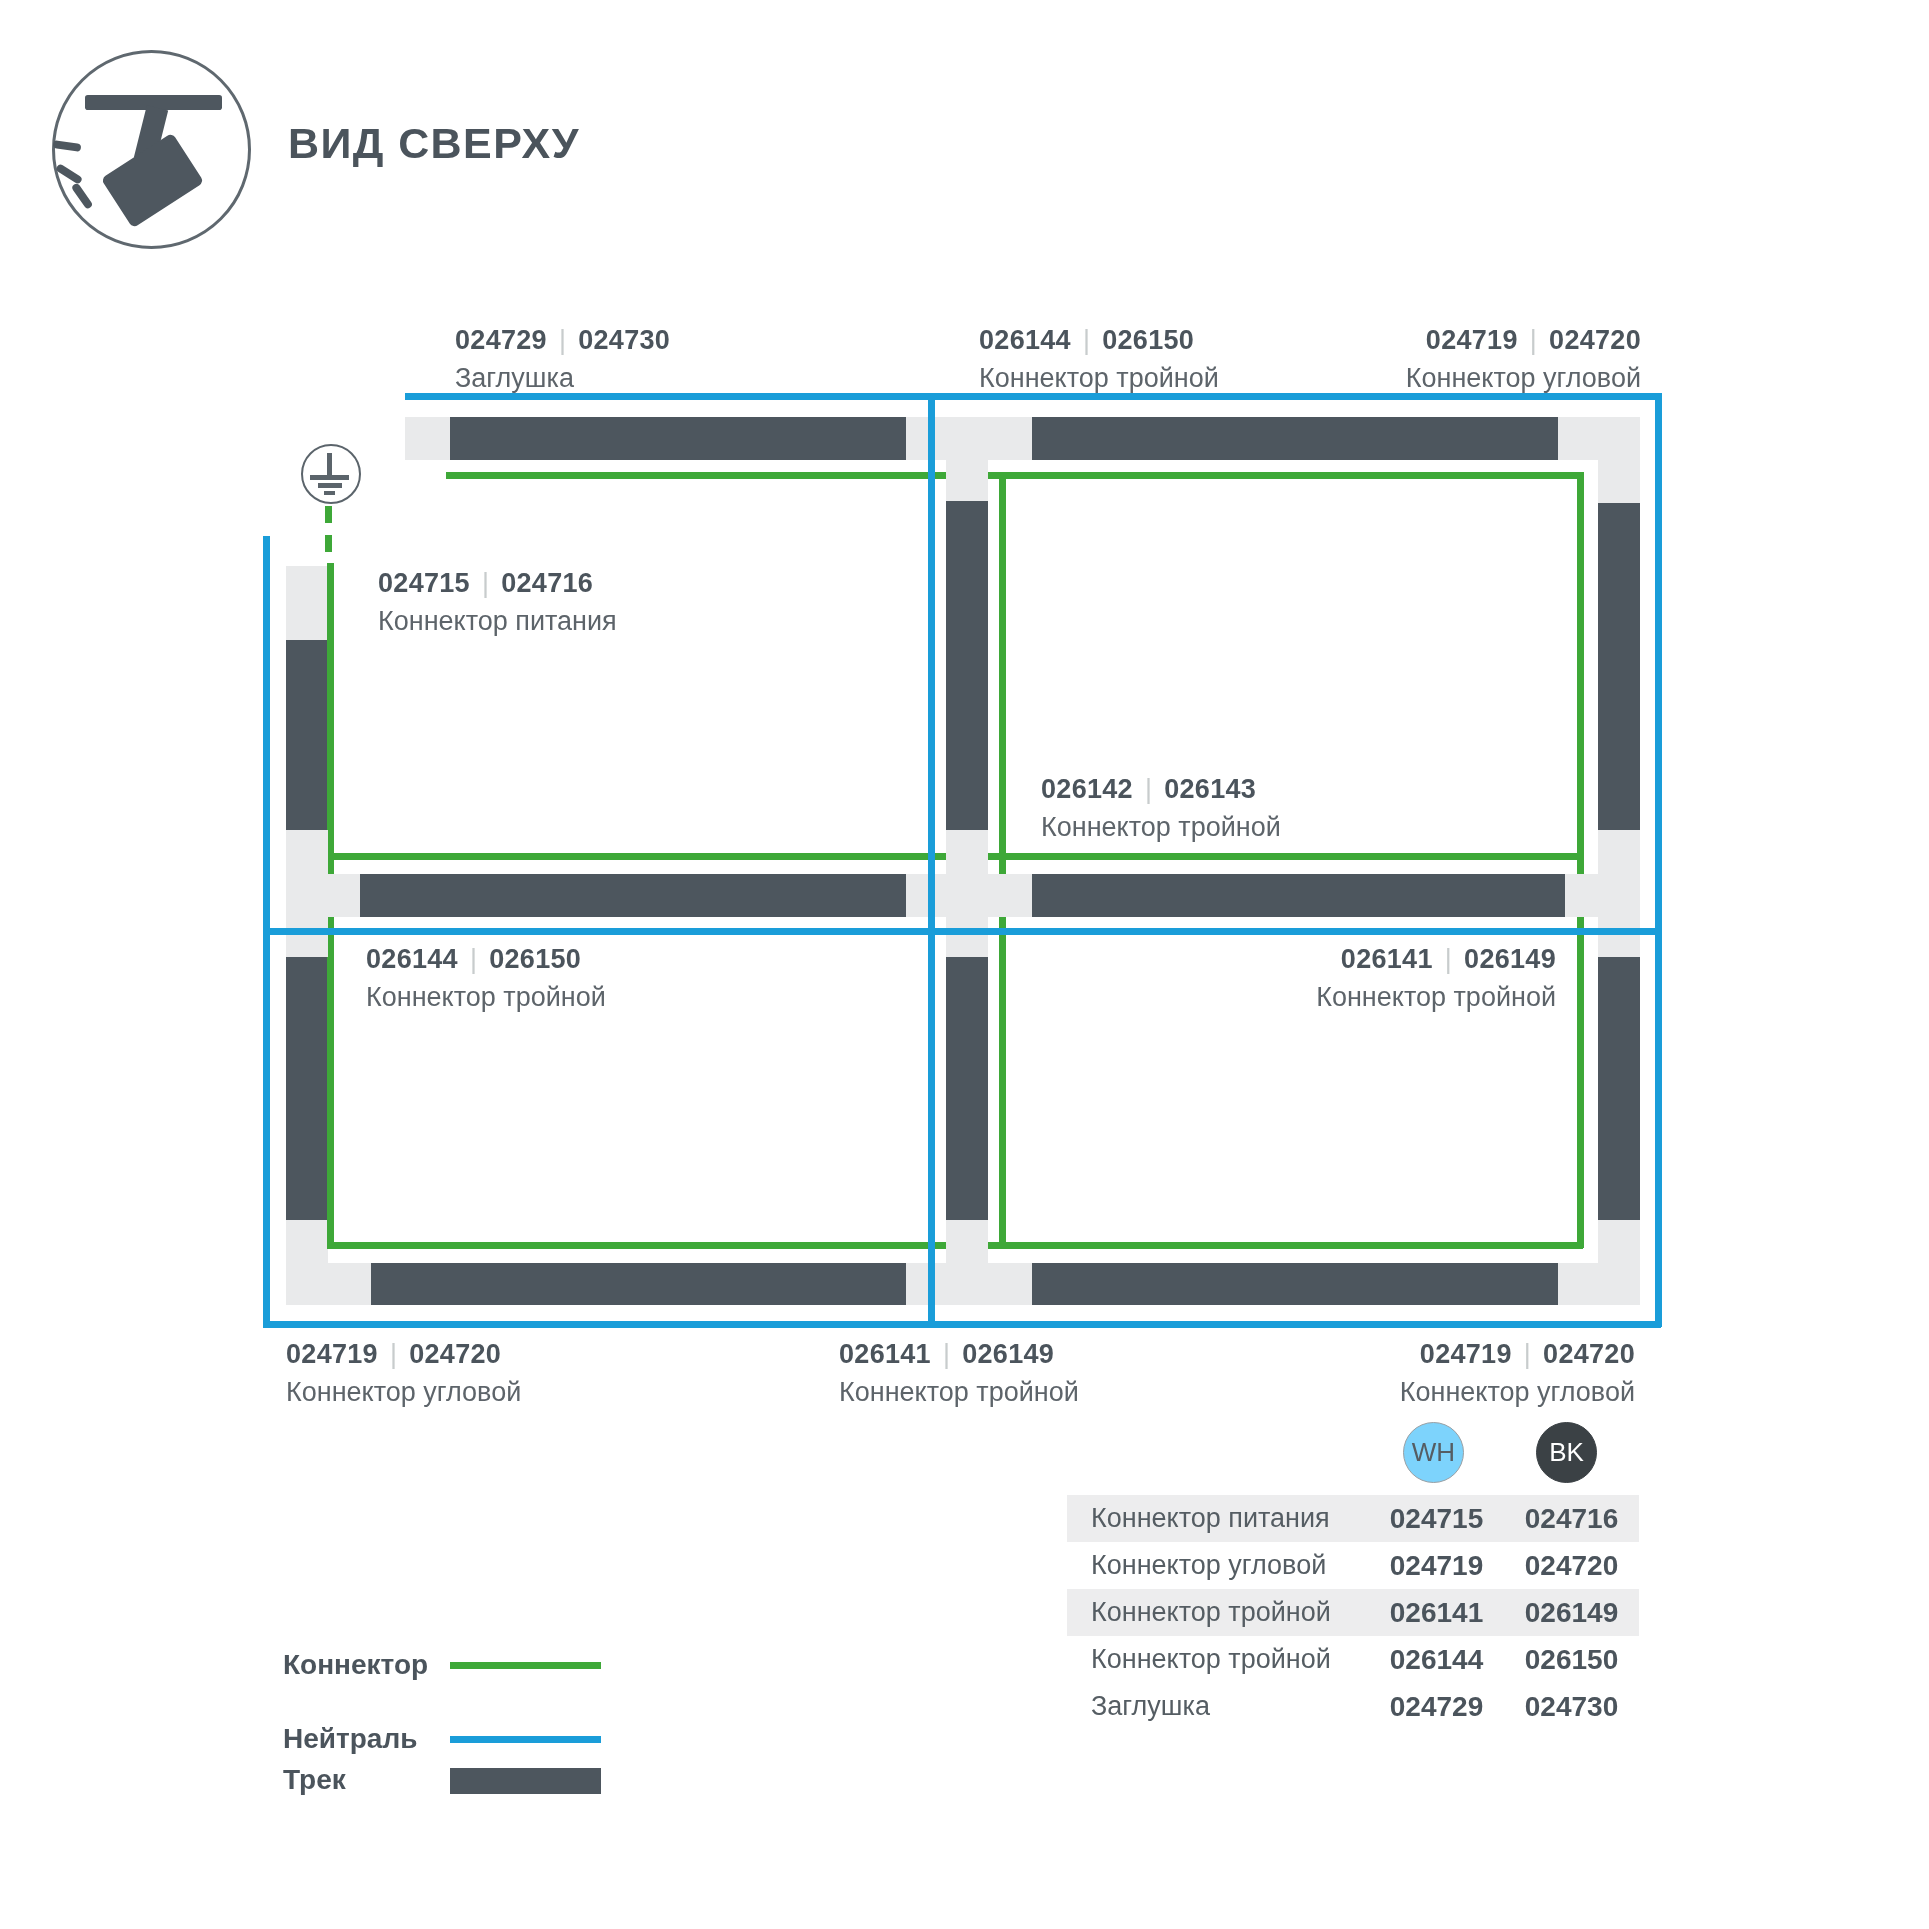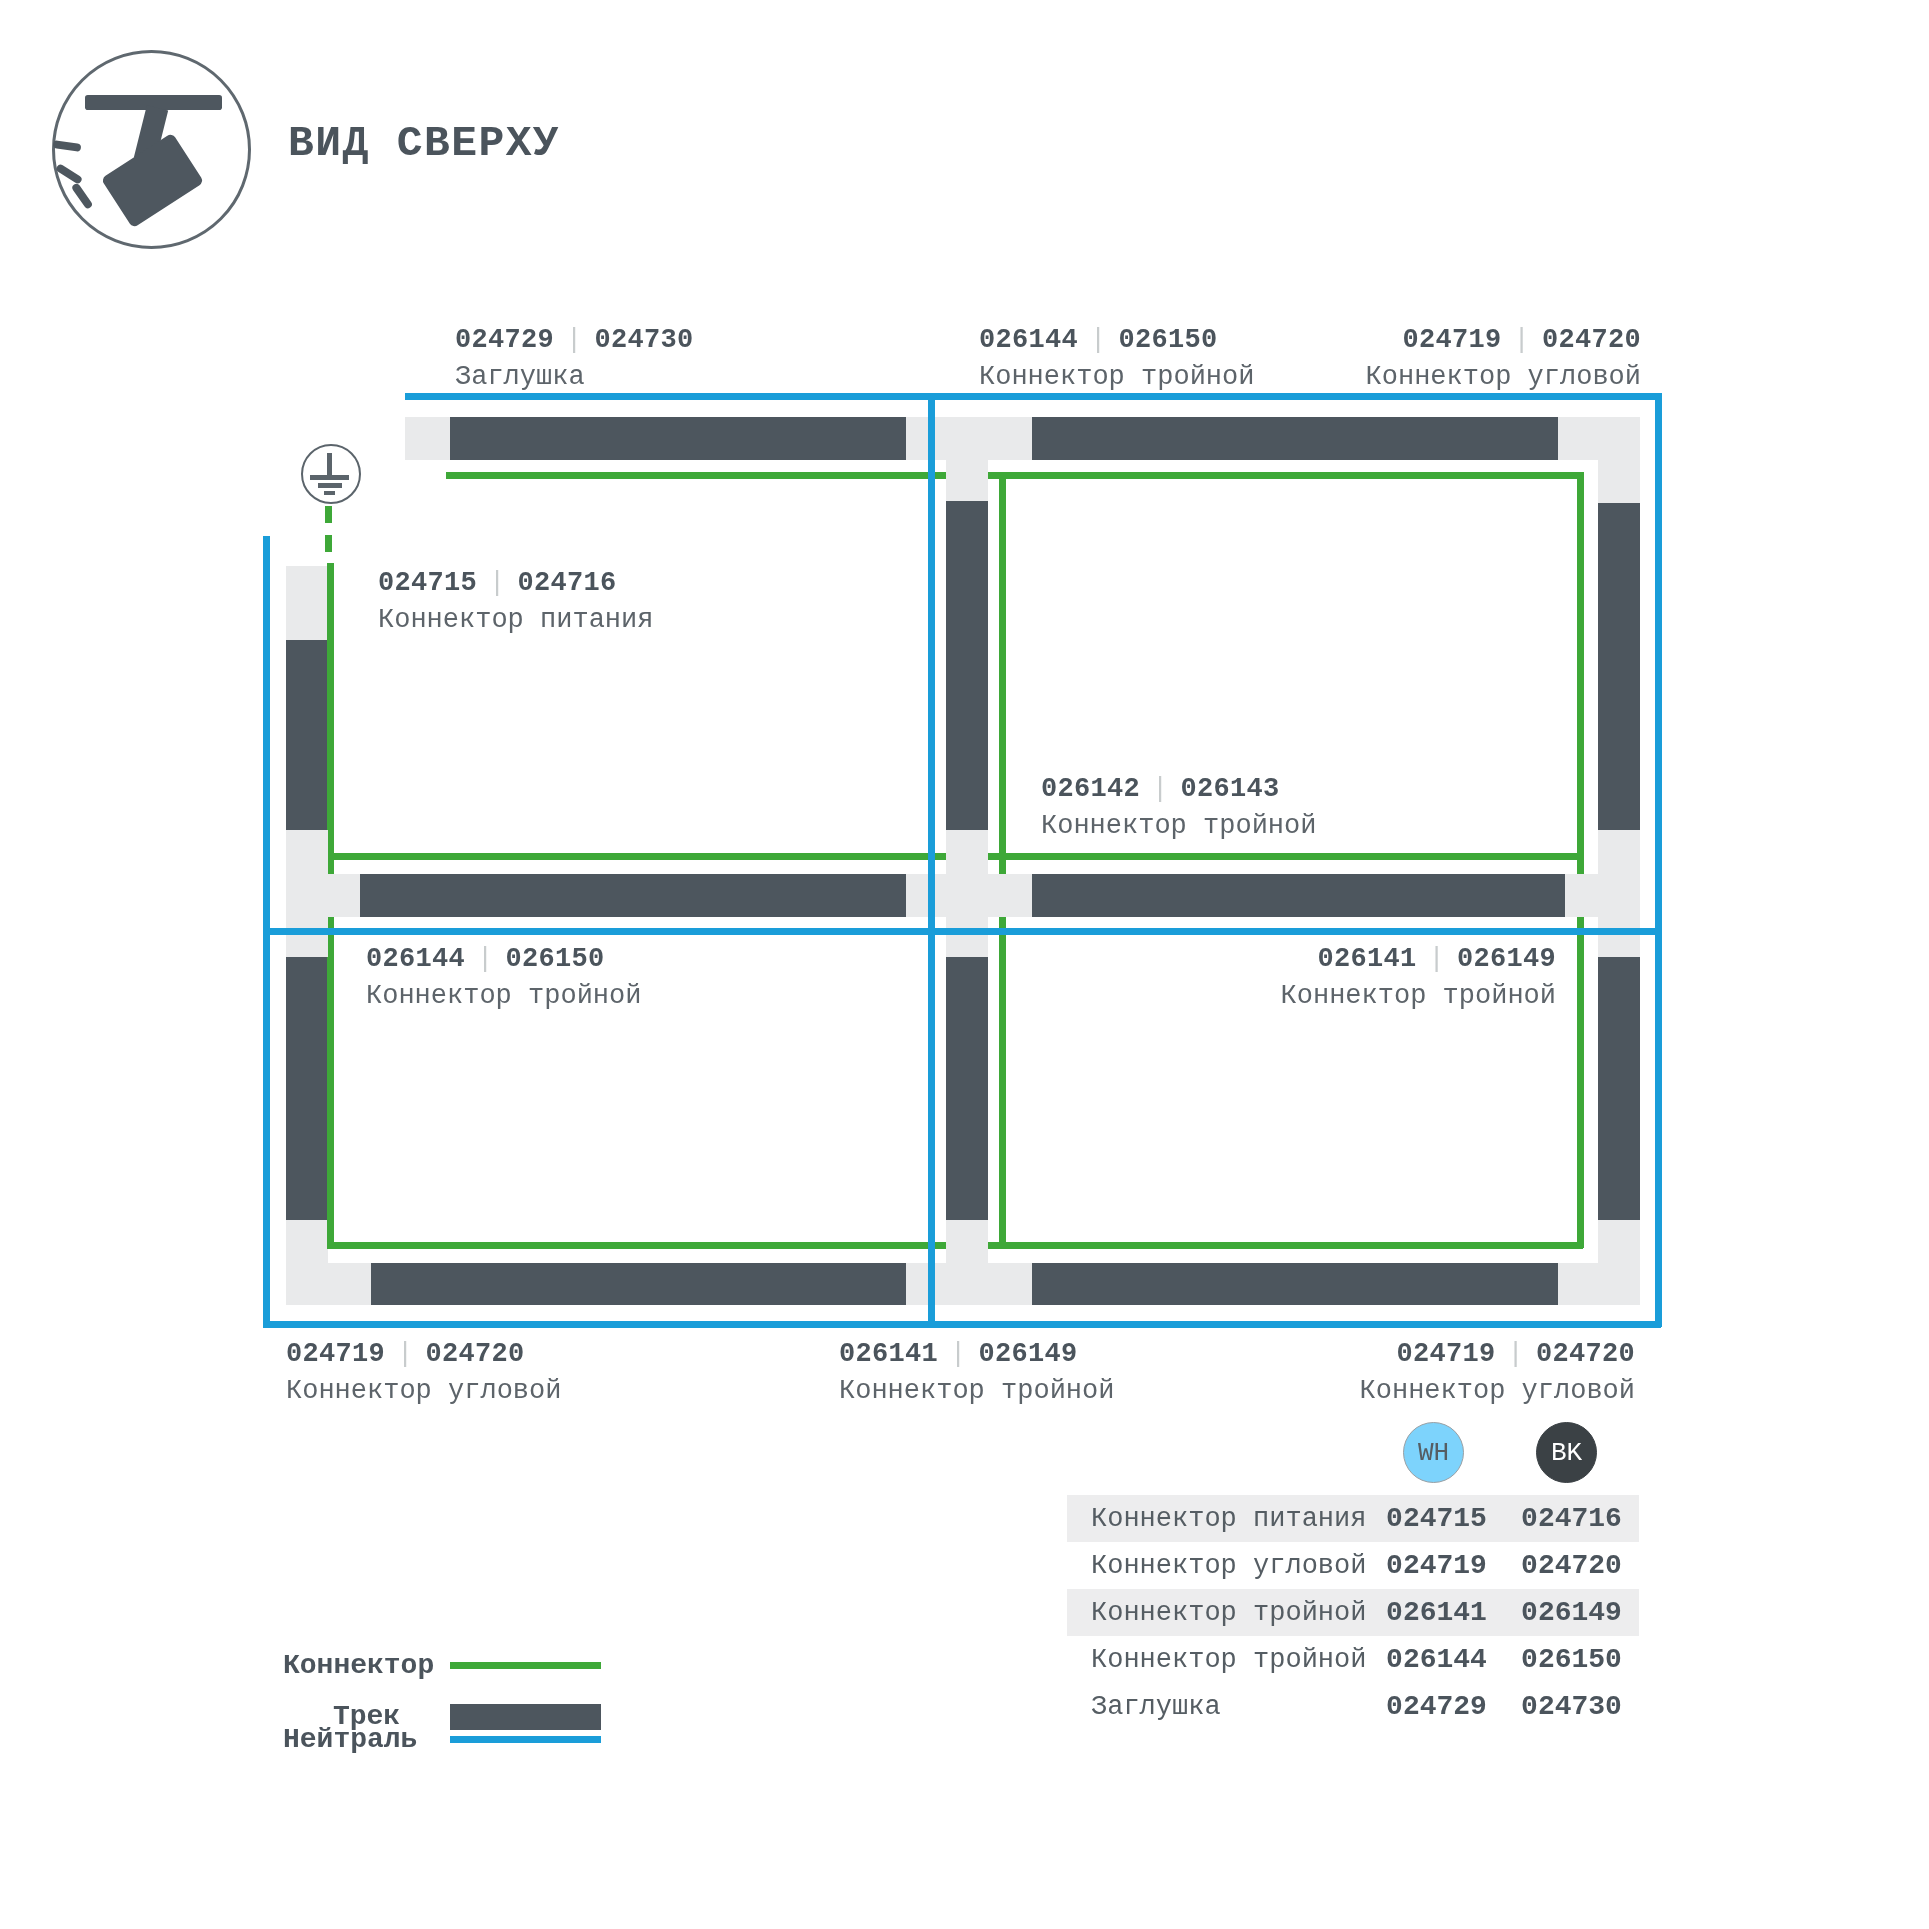--- a/index.html
+++ b/index.html
@@ -1,17 +1,17 @@
 <!DOCTYPE html>
 <html style="font-size:15px"><head>
 <meta charset="utf-8">
 <style>
   html,body{margin:0;padding:0;background:#fff;}
   .canvas{position:relative;width:1929px;height:1929px;background:#ffffff;overflow:hidden;
-          font-family:Liberation Mono, monospace;color:#4b545c;}
+          font-family:Liberation Sans, sans-serif;color:#4b545c;}
   
   .hdr-circle{position:absolute;left:52px;top:50px;width:193px;height:193px;border:3.7px solid #5f686f;
               border-radius:50%;background:#fff;}
   .ico{position:absolute;background:#4e575f;}
   .page-title{position:absolute;left:288px;top:119px;font-size:43px;font-weight:bold;
               letter-spacing:1.4px;color:#4b545c;white-space:nowrap;}
   
   .band{position:absolute;background:#e9eaeb;}
   .seg{position:absolute;background:#4d565e;}
   .gline{position:absolute;background:#3ea838;}
@@ -147,21 +147,21 @@
   </div>
   <div class="dlabel r-al" style="right:294px;top:1339px;">
     <div class="codes"><span>024719</span><span class="sep">|</span><span>024720</span></div>
     <div class="lname">Коннектор угловой</div>
   </div>
 
   <div class="legend-row" style="top:1649px;">
     <div class="legend-label">Коннектор</div>
     <div class="legend-swatch" style="top:13px;height:6.5px;background:#3ea838;"></div>
   </div>
-  <div class="legend-row" style="top:1700px;text-align:center;">
+  <div class="legend-row" style="top:1764px;">
     <div class="legend-label">Трек</div>
     <div class="legend-swatch" style="top:3.7px;height:26px;background:#4d565e;"></div>
   </div>
   <div class="legend-row" style="top:1723px;">
     <div class="legend-label">Нейтраль</div>
     <div class="legend-swatch" style="top:13px;height:6.5px;background:#1a9dd9;"></div>
   </div>
 
   <div class="badge wh" style="left:1403px;top:1422px;">
     <span>WH</span>

